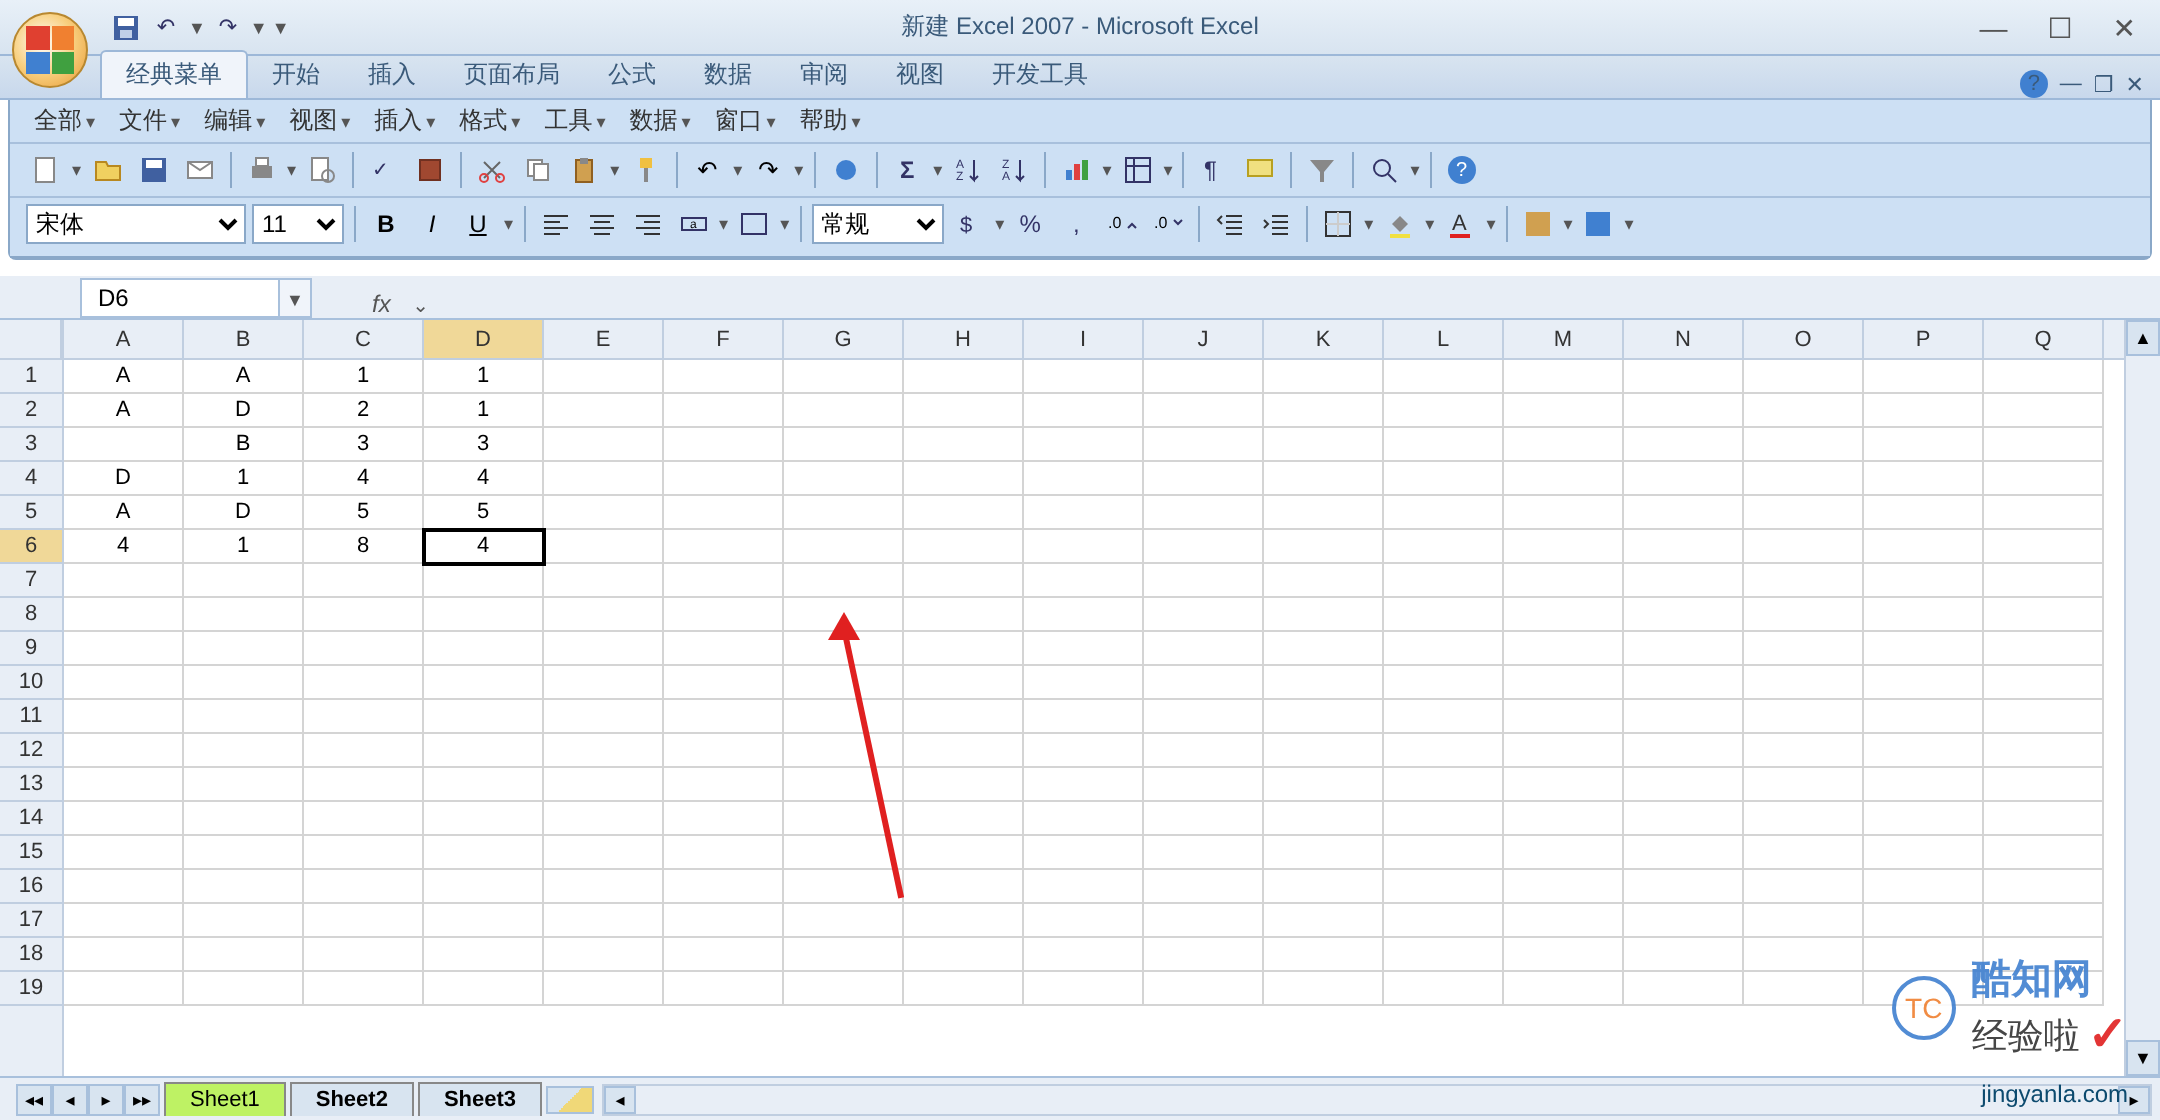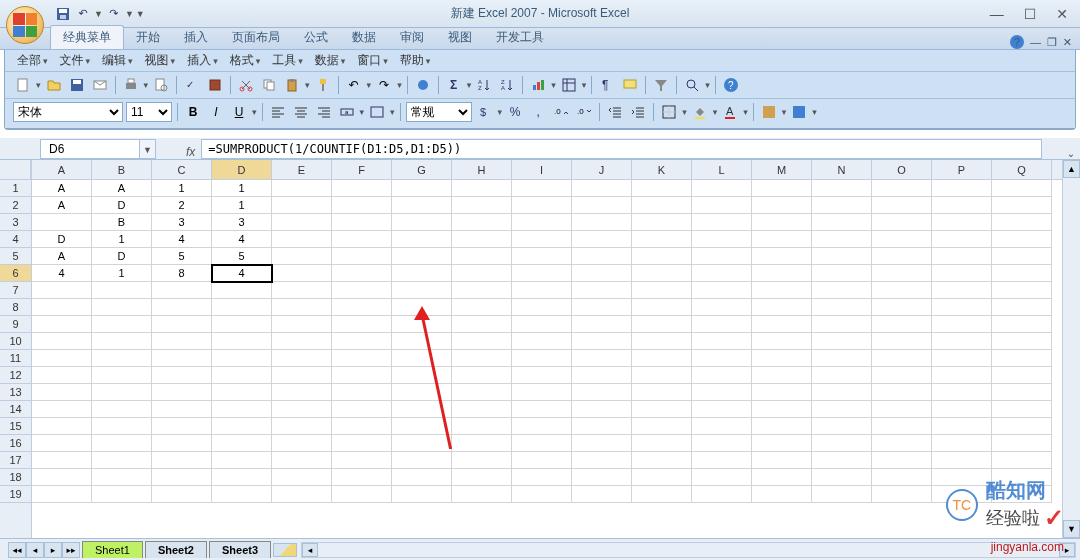--- a/index.html
+++ b/index.html
@@ -61,21 +61,21 @@
 .sheet-tab { padding: 2px 12px; font-size: 11px; background: #bef264; border: 1px solid #888; border-bottom: none; margin-left: 2px; }
 .sheet-tab.inactive { background: #d8e4f0; font-weight: bold; }
 .sheet-insert { width: 24px; height: 14px; margin-left: 2px; background: linear-gradient(135deg, #d8e4f0 50%, #f0d878 50%); border: 1px solid #a8c0dc; }
 .hscroll { flex: 1; height: 16px; background: #e8eef6; margin: 0 4px; border: 1px solid #c0cee0; display: flex; }
 .hscroll-btn { width: 16px; background: #d8e4f0; border: 1px solid #a8c0dc; font-size: 9px; display: flex; align-items: center; justify-content: center; }
 .watermark { position: absolute; right: 16px; bottom: 28px; display: flex; align-items: center; gap: 8px; opacity: 0.9; }
 .wm-logo { width: 32px; height: 32px; border: 2px solid #4080d0; border-radius: 50%; display: flex; align-items: center; justify-content: center; font-size: 14px; color: #f08030; font-weight: normal; background: #fff; }
 .wm-text1 { font-size: 20px; font-weight: bold; color: #4080d0; }
 .wm-text2 { font-size: 18px; color: #333; }
 .wm-check { color: #e02020; font-size: 24px; font-weight: bold; }
-.wm-url { position: absolute; right: 16px; bottom: 6px; font-size: 12px; color: #b91c1c; }
+.wm-url { position: absolute; right: 16px; bottom: 6px; font-size: 12px; color: #0c4a6e; }
 svg.ico { width: 16px; height: 16px; }
 </style>
 </head>
 <body>
 
 <div class="titlebar">
   <div class="office-btn">
     <div class="office-btn-inner">
         <span></span>
         <span></span>
@@ -424,21 +424,20 @@
         </svg>
       </span>
       <span class="dd">▾</span>
 </div>
 </div>
 
 <div class="namebox-row">
   <div class="name-box">D6</div>
   <div class="name-dd">▼</div>
   <div class="fx-btn">fx</div>
-  <div class="formula-bar">=SUMPRODUCT(1/COUNTIF(D1:D5,D1:D5))</div>
   <div class="formula-expand">⌄</div>
 </div>
 
 <div class="grid-area">
   <div class="row-headers">
     <div class="corner"></div>
   <div class="row-hdr">1</div>
       <div class="row-hdr">2</div>
       <div class="row-hdr">3</div>
       <div class="row-hdr">4</div>

